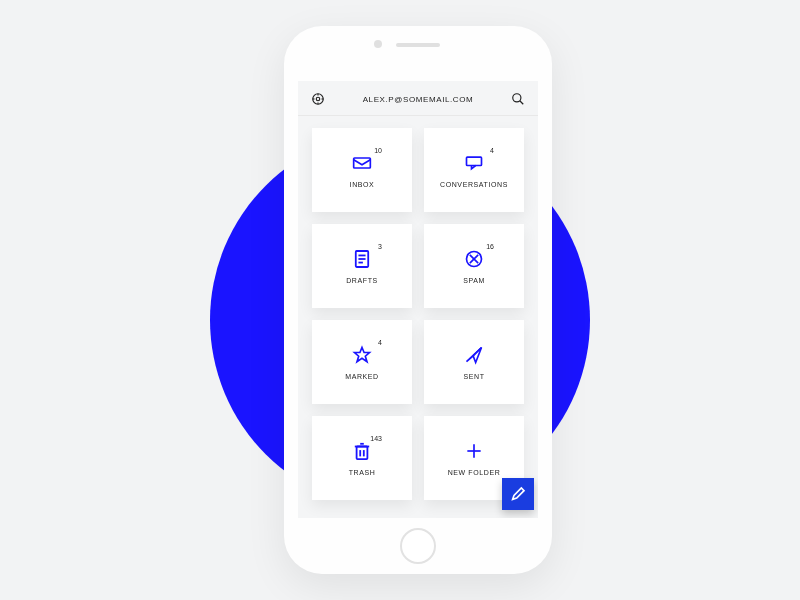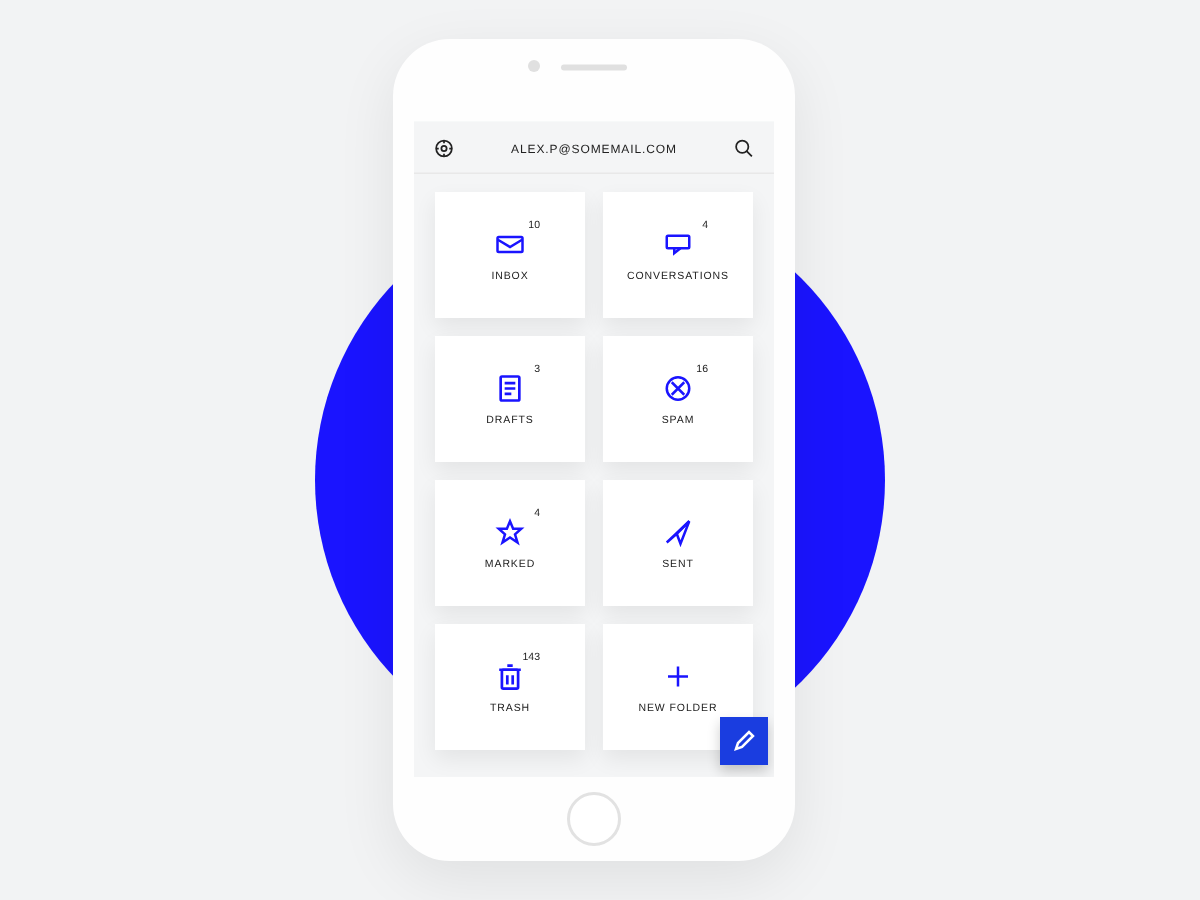--- a/index.html
+++ b/index.html
@@ -16,21 +16,21 @@
     width: 380px;
     height: 380px;
     border-radius: 50%;
     background: #1a14ff;
     left: 210px;
     top: 130px;
     z-index: 0;
   }
   .phone {
     position: absolute;
-    left: 262px;
+    left: 284px;
     top: 26px;
     width: 268px;
     height: 548px;
     background: #fefefe;
     border-radius: 38px;
     z-index: 1;
     box-shadow: 0 12px 40px rgba(0,0,0,0.08);
   }
   .phone::before {
     content: "";

